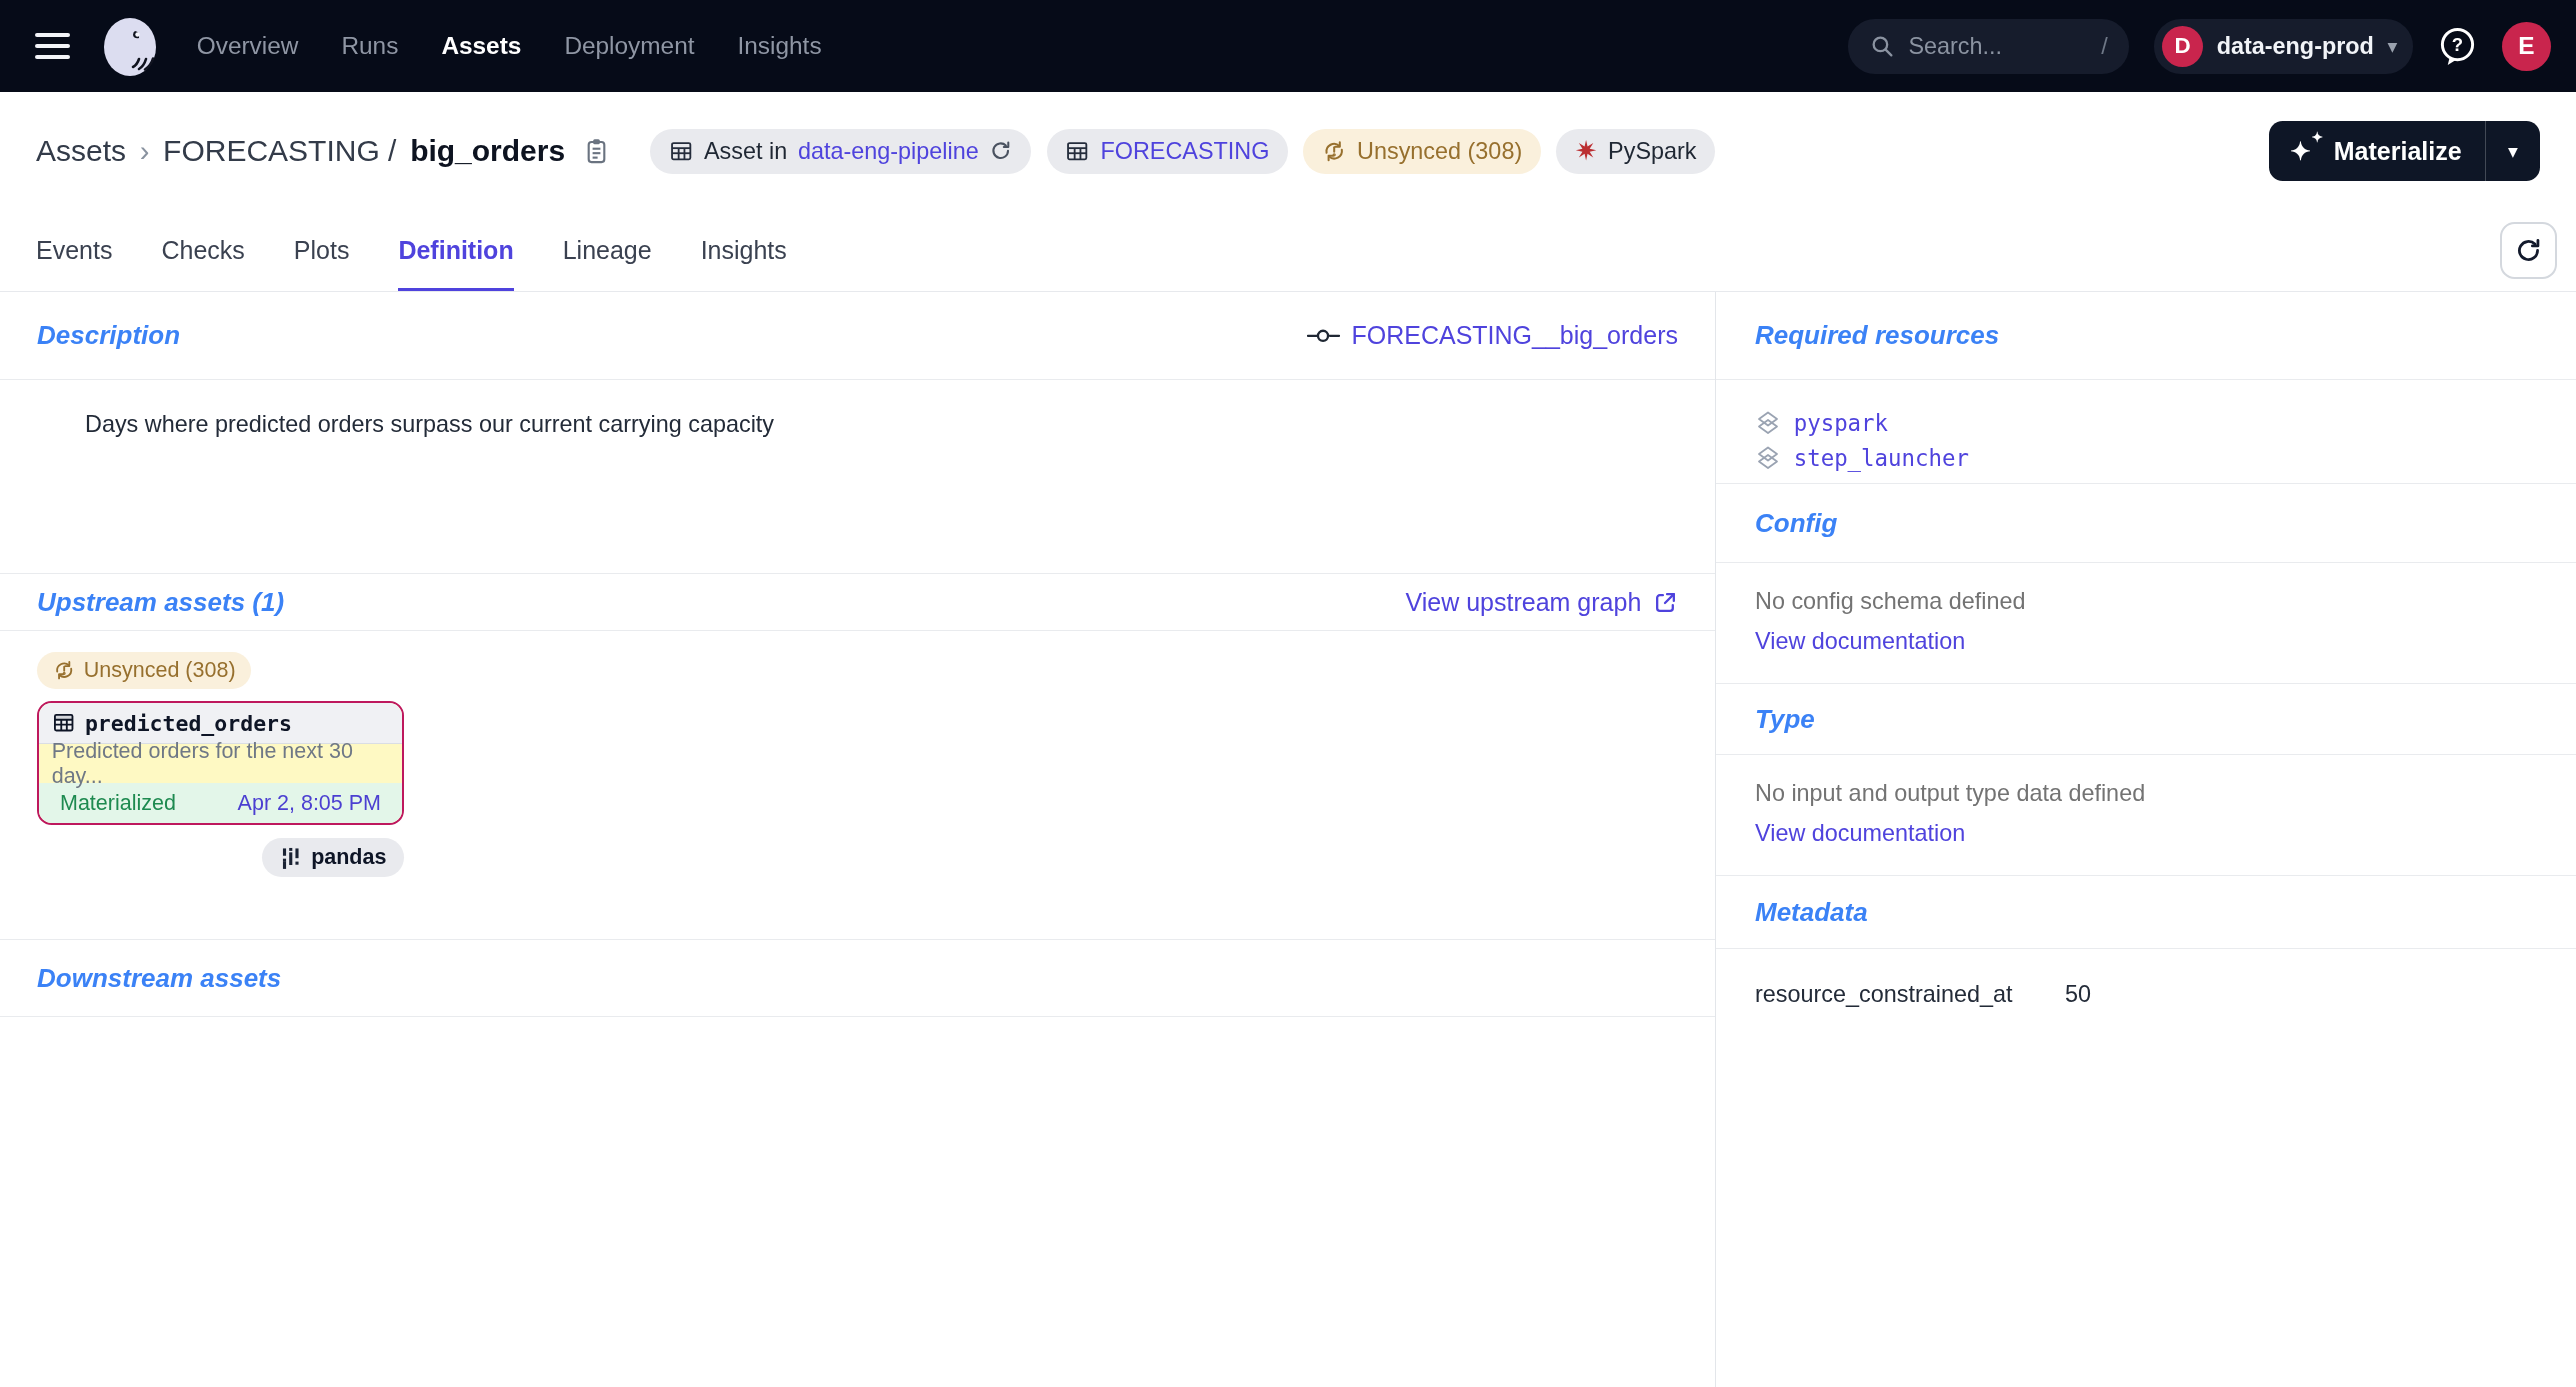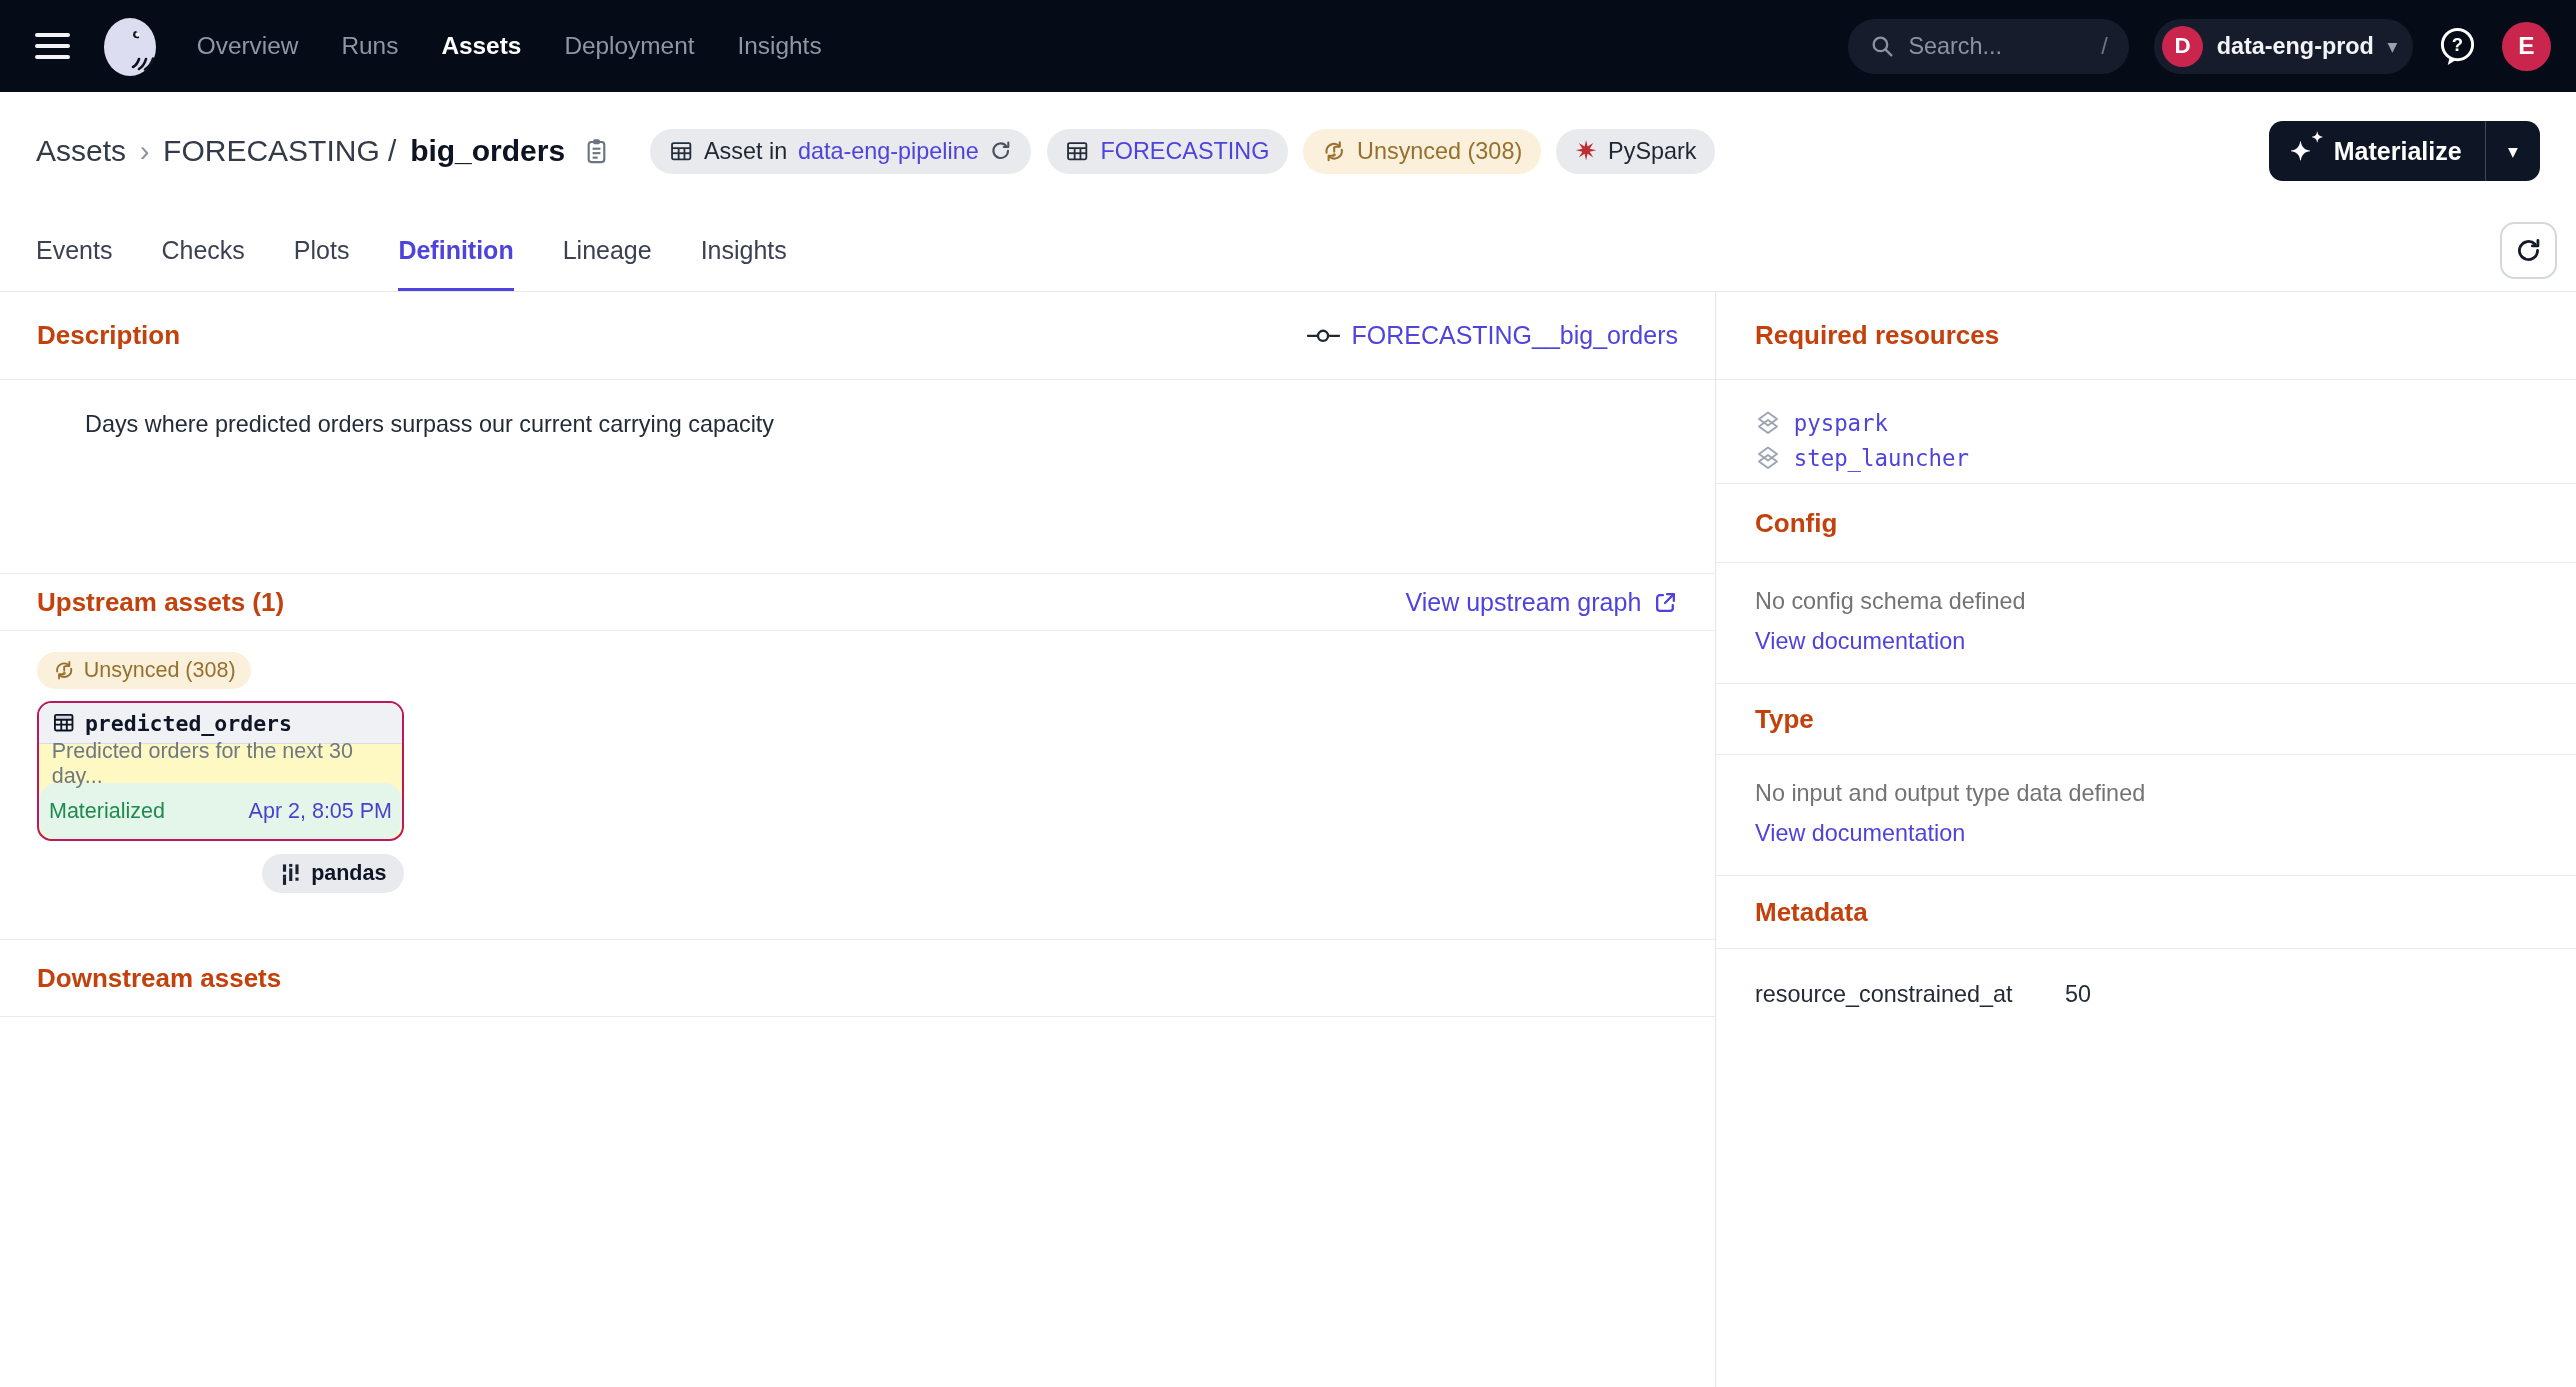--- a/index.html
+++ b/index.html
@@ -96,21 +96,21 @@
   }
 
   
   .content { flex:1; display:flex; min-height:0; }
   .leftcol { width:1716px; border-right:1px solid #e3e6ea; display:flex; flex-direction:column; }
   .rightcol { flex:1; display:flex; flex-direction:column; }
   .sechead {
     display:flex; align-items:center; justify-content:space-between;
     padding:0 37px; border-bottom:1px solid #e9ebee; flex:none;
   }
-  .sechead h2 { font-size:26px; font-weight:700; color:#c2410c; }
+  .sechead h2 { font-size:26px; font-weight:700; color:#3b82f6;font-style:italic; }
   .bt { border-top:1px solid #e9ebee; }
   .h90 { height:88px; } .h72 { height:58px; } .h80 { height:78px; }
   .h82 { height:80px; } .h74 { height:72px; } .h76 { height:74px; }
   .link { color:#4f43dd; text-decoration:none; cursor:pointer; }
   .oplink { display:flex; align-items:center; gap:11.7px; font-size:25px; }
   .graphlink { display:flex; align-items:center; gap:11.7px; font-size:25px; }
 
   .descbody { height:193px; padding:31px 37px; font-size:23.4px; color:#232b38; flex:none;margin-left:48px; }
 
   .upstream-body { height:308px; padding:20.5px 37px 0; flex:none; }
@@ -122,22 +122,22 @@
     width:367px; margin-top:12.7px; border:2px solid #be185d; border-radius:14.6px;
     overflow:hidden; background:#fef9c3; cursor:pointer;
   }
   .cardhead {
     background:#f0f1f4; border-bottom:1px solid #dadee4; height:41px;
     display:flex; align-items:center; gap:9.8px; padding:0 12.7px;
     font-family:"DejaVu Sans Mono", monospace; font-size:21.5px; font-weight:700; color:#0e1526;
   }
   .carddesc { height:39px; display:flex; align-items:center; padding:0 12.7px; font-size:21.5px; color:#6f7886; }
   .cardstatus {
-    background:#e3f6e9; height:56px; display:flex; align-items:center;
-    justify-content:space-between; padding:0 10px; font-size:21.5px;border-radius:18px;
+    background:#e3f6e9; height:40px; display:flex; align-items:center;
+    justify-content:space-between; padding:0 21px; font-size:21.5px;
   }
   .st-label { color:#1e8a50; }
   .st-time { color:#4b3fd1; cursor:pointer; }
   .pandasrow { width:367px; display:flex; justify-content:flex-end; margin-top:12.7px; }
   .pill {
     height:39px; border-radius:19.5px; background:#e9eaee; display:inline-flex;
     align-items:center; gap:9.8px; padding:0 17.6px; font-size:21.5px; font-weight:600;
     color:#0e1526; cursor:pointer;
   }
 

